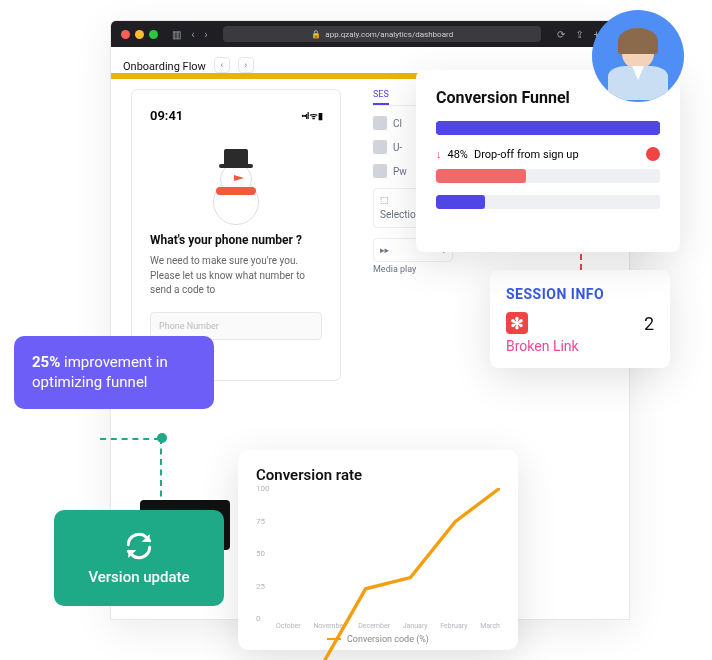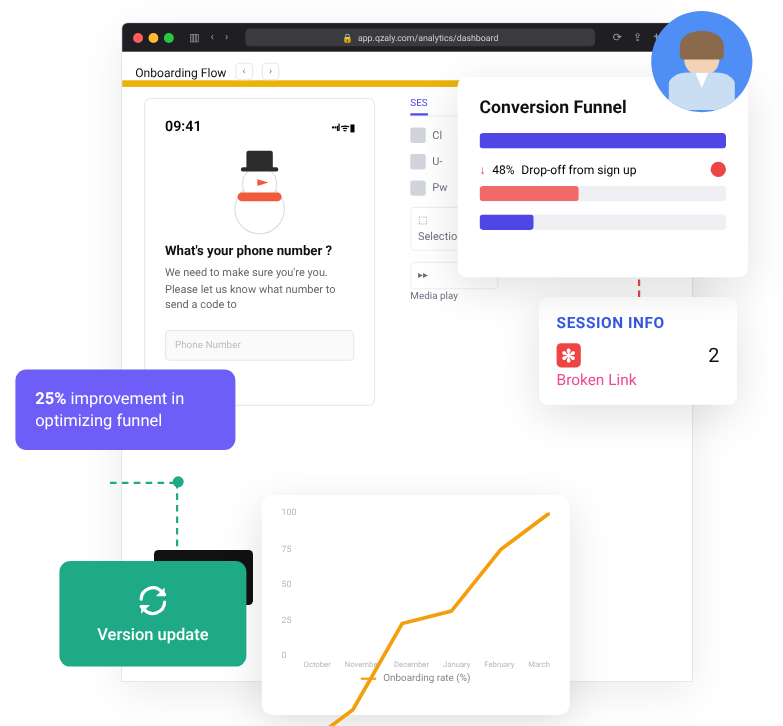--- a/index.html
+++ b/index.html
@@ -16,21 +16,21 @@
   .dot { width:9px; height:9px; border-radius:50%; }
   .dot.r{background:#ff5f57;} .dot.y{background:#febc2e;} .dot.g{background:#28c840;}
   .chrome-icons { margin-left:8px; display:flex; gap:10px; color:#9ca3af; font-size:10px;}
   .addr { flex:1; margin:0 10px; background:#3a3a3f; height:16px; border-radius:4px; display:flex; align-items:center; justify-content:center; color:#cfcfd4; font-size:8px;}
   .chrome-right { display:flex; gap:10px; color:#9ca3af; font-size:10px;}
   .breadcrumb { height:32px; display:flex; align-items:flex-end; padding:0 12px; font-size:11px; color:#111; gap:8px; border-bottom:6px solid #eab308;}
   .nav-chev { width:16px;height:16px;border:1px solid #e5e7eb;border-radius:4px;display:flex;align-items:center;justify-content:center;font-size:9px;color:#6b7280;}
   .content { display:flex; height:calc(100% - 58px); }
   .phone-col { width:250px; padding:10px 0 0 20px; }
   .phone { width:210px; background:#fff; border:1px solid #e5e7eb; border-radius:6px; padding:18px 18px 30px 18px;}
-  .statusbar{display:flex;justify-content:space-between;align-items:center;margin-bottom:10px;font-size:13px;font-weight:600;}
+  .statusbar{display:flex;justify-content:space-between;align-items:center;margin-bottom:22px;font-size:13px;font-weight:600;}
   .bars{font-size:9px; letter-spacing:-1px;}
   .snowman{width:64px;height:80px;margin:0 auto 8px auto;position:relative;}
   .snow-body{position:absolute;width:46px;height:46px;background:#fff;border:1px solid #ddd;border-radius:50%;bottom:0;left:9px;}
   .snow-head{position:absolute;width:32px;height:32px;background:#fff;border:1px solid #ddd;border-radius:50%;top:18px;left:16px;}
   .hat{position:absolute;top:4px;left:20px;width:24px;height:16px;background:#2b2b2b;border-radius:2px 2px 0 0;}
   .hat:before{content:"";position:absolute;bottom:-3px;left:-5px;width:34px;height:4px;background:#2b2b2b;border-radius:2px;}
   .scarf{position:absolute;top:42px;left:12px;width:40px;height:8px;background:#f15a3a;border-radius:4px;}
   .nose{position:absolute;top:30px;left:30px;width:0;height:0;border-left:10px solid #f15a3a;border-top:3px solid transparent;border-bottom:3px solid transparent;}
   .phone h2{font-size:12px;font-weight:700;line-height:1.25;color:#111;margin:4px 0 6px;}
   .phone p{font-size:10px;color:#666;line-height:1.45;margin-bottom:14px;}
@@ -248,35 +248,36 @@
 
 <div class="version">
   <svg class="refresh" viewBox="0 0 24 24">
     <path fill="none" stroke="#fff" stroke-width="2.2" stroke-linecap="round" d="M4 11a8 8 0 0 1 14-5l2 2M20 13a8 8 0 0 1-14 5l-2-2"></path>
     <path fill="#fff" d="M20 3v6h-6zM4 21v-6h6z"></path>
   </svg>
   <span>Version update</span>
 </div>
 
 <div class="chart-card">
+  <h3>Conversion rate</h3>
   <div class="chart-area">
     <span class="ytick" style="top:0%">100</span>
     <span class="ytick" style="top:25%">75</span>
     <span class="ytick" style="top:50%">50</span>
     <span class="ytick" style="top:75%">25</span>
     <span class="ytick" style="top:100%">0</span>
     <svg class="line" viewBox="0 0 100 100" preserveAspectRatio="none">
       <polyline id="chart-poly" fill="none" stroke="#f59e0b" stroke-width="1.5" points="0.0,95.0 20.0,80.0 40.0,45.0 60.0,40.0 80.0,15.0 100.0,0.0"></polyline>
     </svg>
   </div>
   <div class="xaxis">
     <span>October</span>
     <span>November</span>
     <span>December</span>
     <span>January</span>
     <span>February</span>
     <span>March</span>
   </div>
   <div class="legend">
     <span class="sw"></span>
-    <span>Onboarding rate (%)</span>
+    <span>Conversion code (%)</span>
   </div>
 </div>
 
 </body></html>

